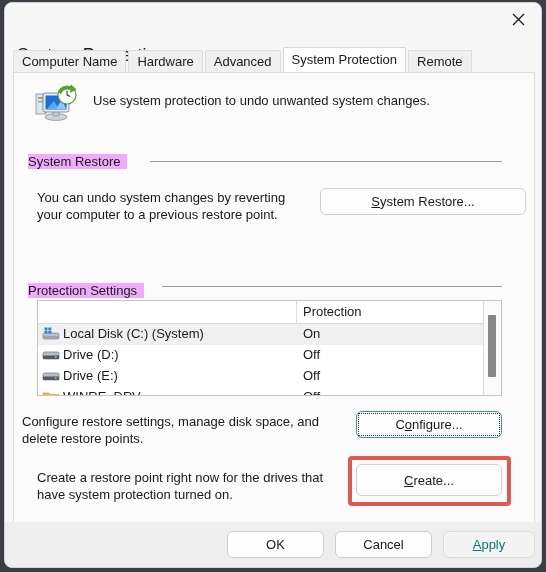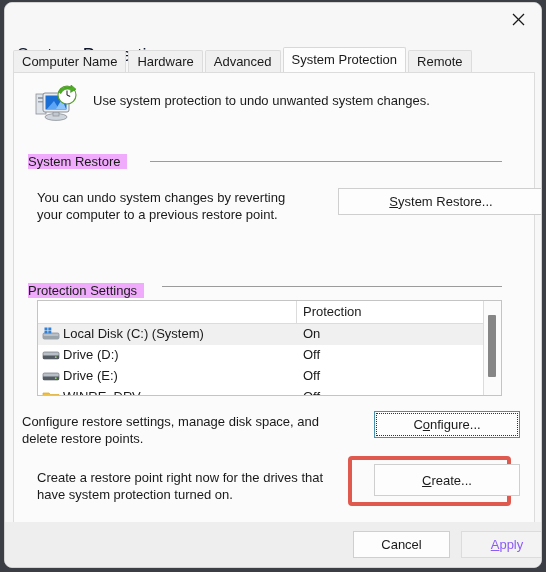--- a/index.html
+++ b/index.html
@@ -142,44 +142,43 @@
     font-size: 13px;
     color: #1a1a1a;
     line-height: 17px;
   }
 
   
   .btn {
     position: absolute;
     background: #fdfdfd;
     border: 1px solid #cfcfcf;
-    border-radius: 0;
+    border-radius: 6px;
     font-size: 13px;
     font-family: "Liberation Sans", sans-serif;
     color: #1a1a1a;
     display: flex;
     align-items: center;
     justify-content: center;
     box-sizing: border-box;
     cursor: default;
     padding: 0;
-    margin-left: 18px;
   }
   .btn.focused {
     border: 1px solid #4b8fae;
     box-shadow: inset 0 0 0 1px #fdfdfd;
   }
   .btn.focused .focus-ring {
     position: absolute;
     left: 1px; top: 1px; right: 1px; bottom: 1px;
     border: 1px dotted #333;
     pointer-events: none;
   }
   .btn.disabled {
-    color: #8b5cf6;
+    color: #0f766e;
     background: #f3f3f3;
     border-color: #dcdcdc;
   }
   .ul { text-decoration: underline; }
 
   
   .listbox {
     position: absolute;
     background: #ffffff;
     border: 1px solid #c4c4c4;
@@ -422,19 +421,20 @@
 
     <div class="annotation" style="left:334px; top:383px; width:163px; height:50px;"></div>
 
     <button class="btn" style="left:342px; top:391px; width:146px; height:32px;">
       <span><span class="ul">C</span><span>reate...</span></span>
     </button>
 
   </div>
 
   <div class="footer">
+    <button class="btn" style="left:222px; top:9px; width:97px; height:27px;">OK</button>
     <button class="btn" style="left:330px; top:9px; width:97px; height:27px;">Cancel</button>
     <button class="btn disabled" style="left:438px; top:9px; width:92px; height:27px;">
       <span><span class="ul">A</span><span>pply</span></span>
     </button>
   </div>
 
 </div>
 
 </body></html>

